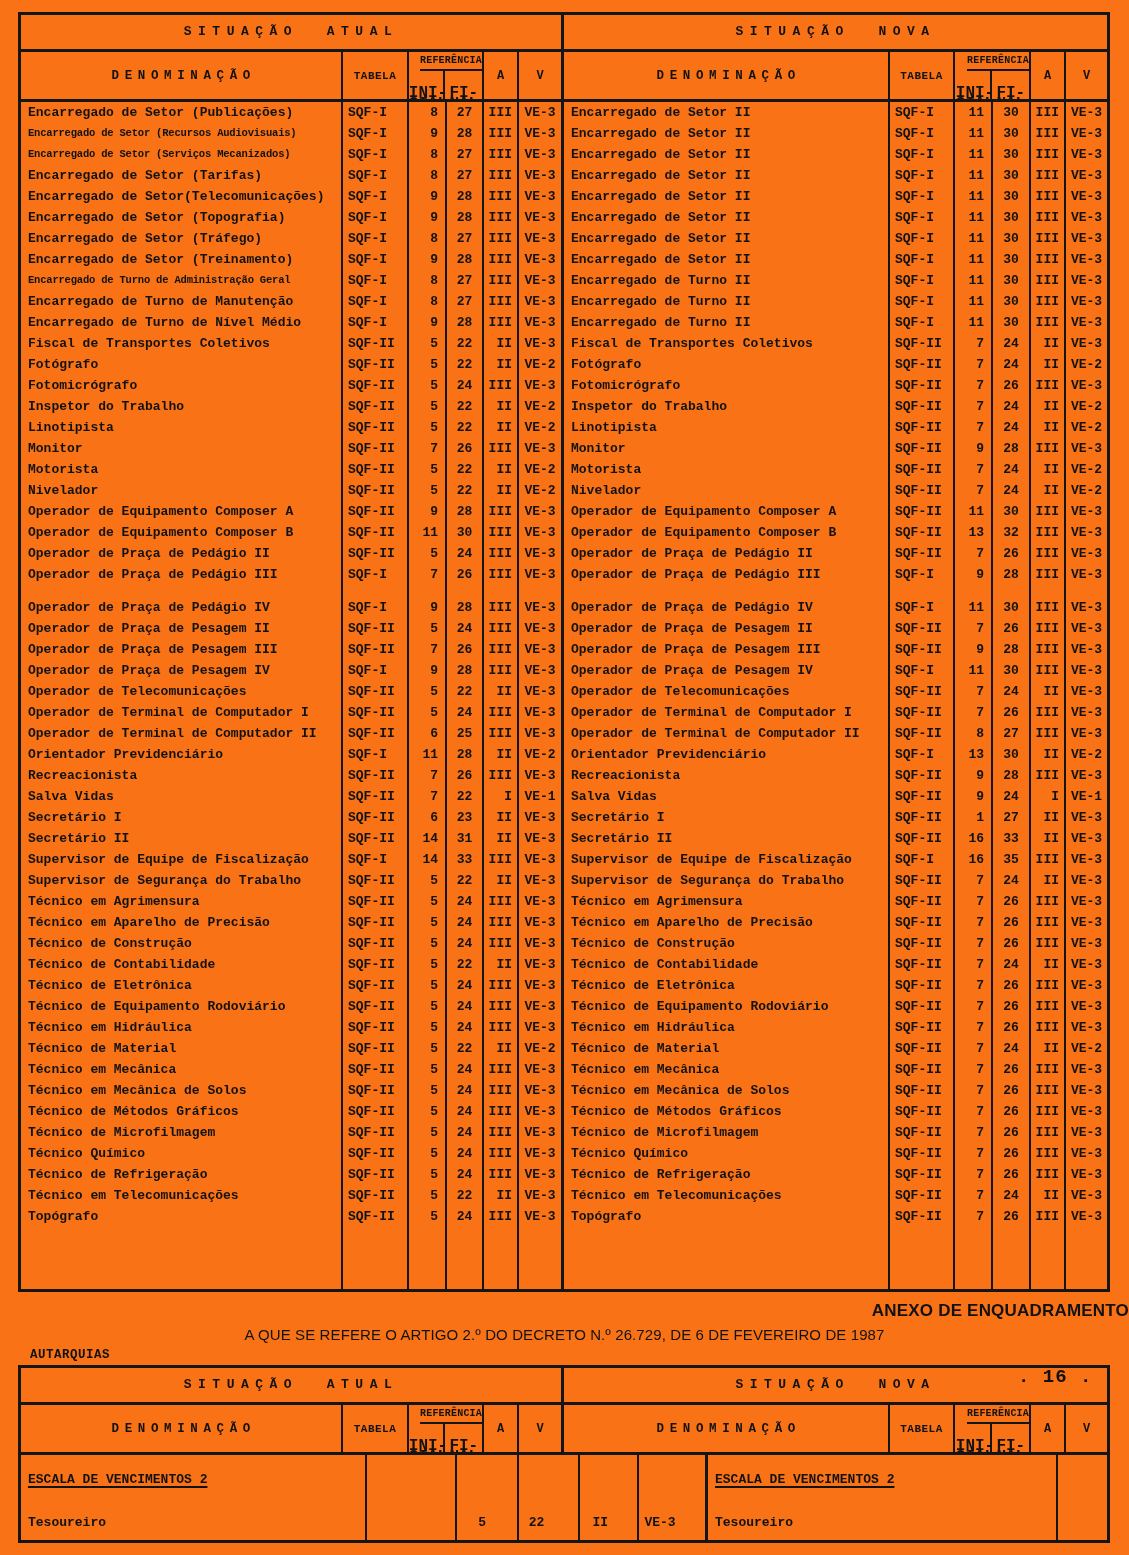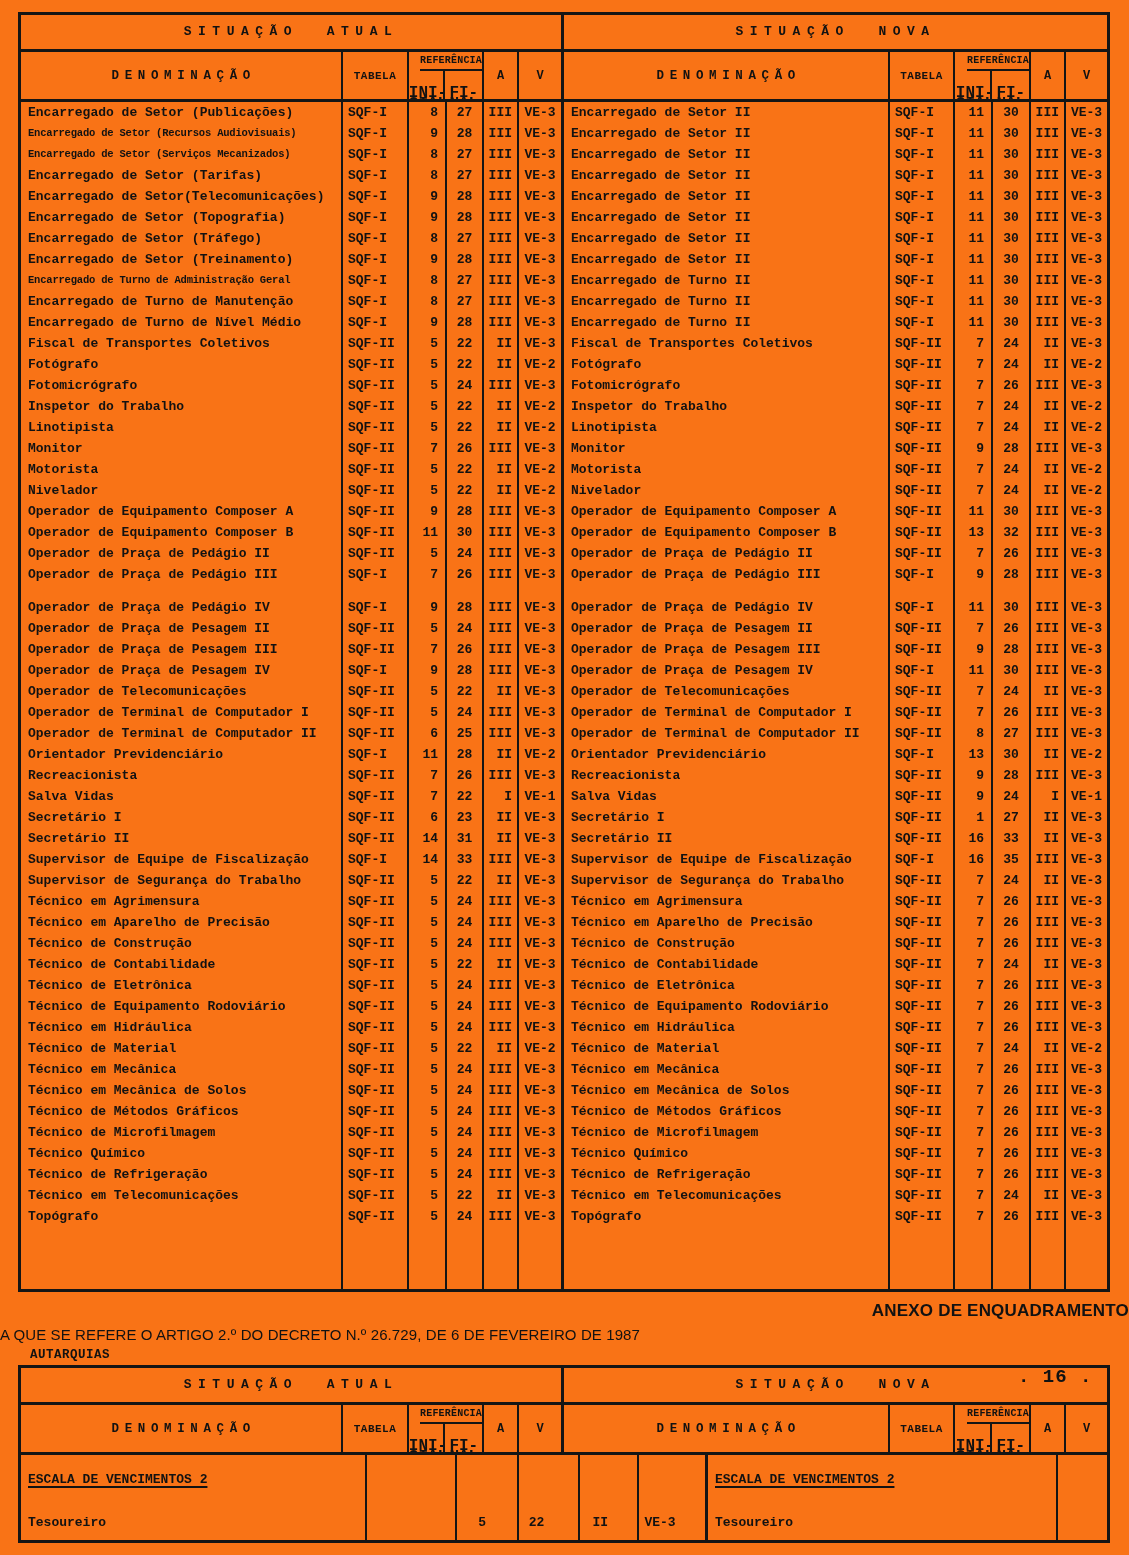--- a/index.html
+++ b/index.html
@@ -68,21 +68,21 @@
   .brow.b1{ height:49px; }
   .brow.b2{ flex:1 1 auto; }
   .brow .c{ display:flex; align-items:center; }
   .brow .c.ini, .brow .c.a{ justify-content:flex-end; }
   .brow .c.fin, .brow .c.v{ justify-content:center; }
   .group-label{ text-decoration:underline; text-underline-offset:3px; text-decoration-thickness:1.5px;}
 
   
   .annex-title{ position:absolute; top:1301px; left:0; width:100%; text-align:right;
     font-family:"Liberation Sans", sans-serif; font-weight:700; font-size:17px; letter-spacing:0.2px;}
-  .annex-sub{ position:absolute; top:1326px; left:0; width:100%; 
+  .annex-sub{ position:absolute; top:1326px; left:0; width:100%; text-align:center;
     font-family:"Liberation Sans", sans-serif; font-weight:400; font-size:15px; letter-spacing:0.1px;}
   .autarquias{ position:absolute; top:1348px; left:30px;
     font-weight:700; font-size:12.5px; letter-spacing:0.5px;}
   .pagenum{ position:absolute; top:1366px; left:1018px;
     font-weight:700; font-size:19px; letter-spacing:1px;}
 </style>
 </head>
 <body>
 
 <div class="page">

